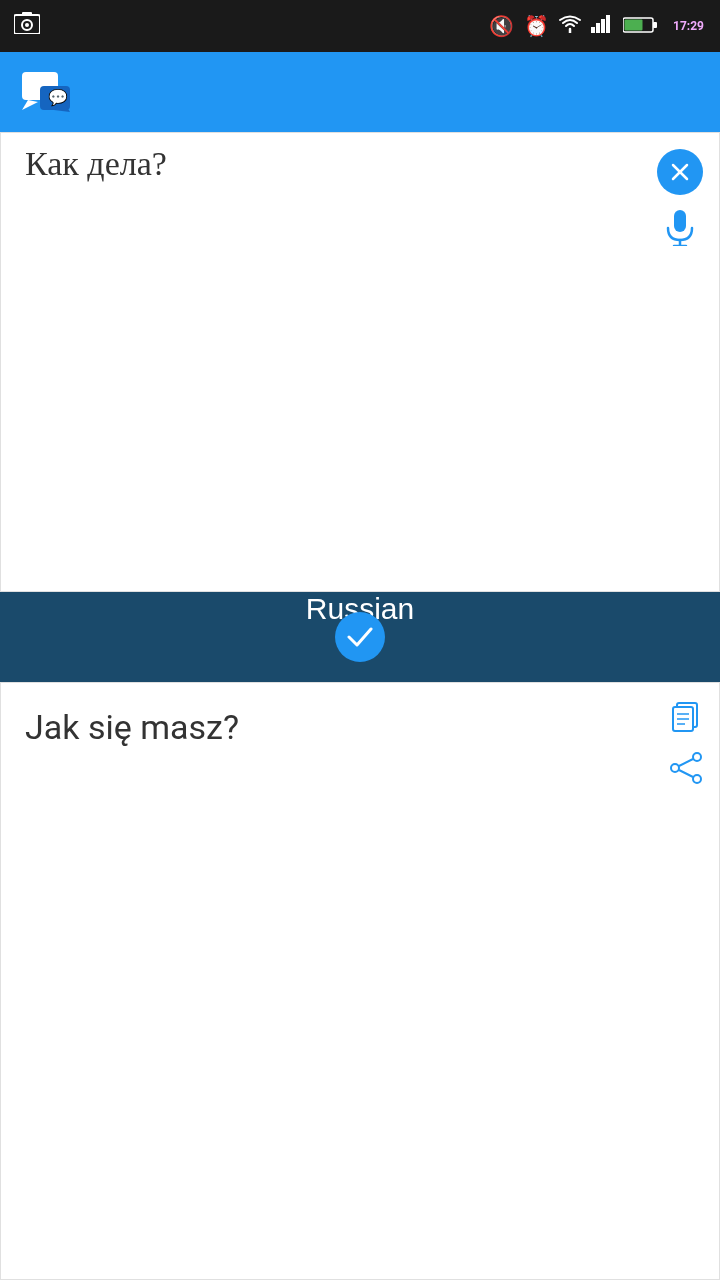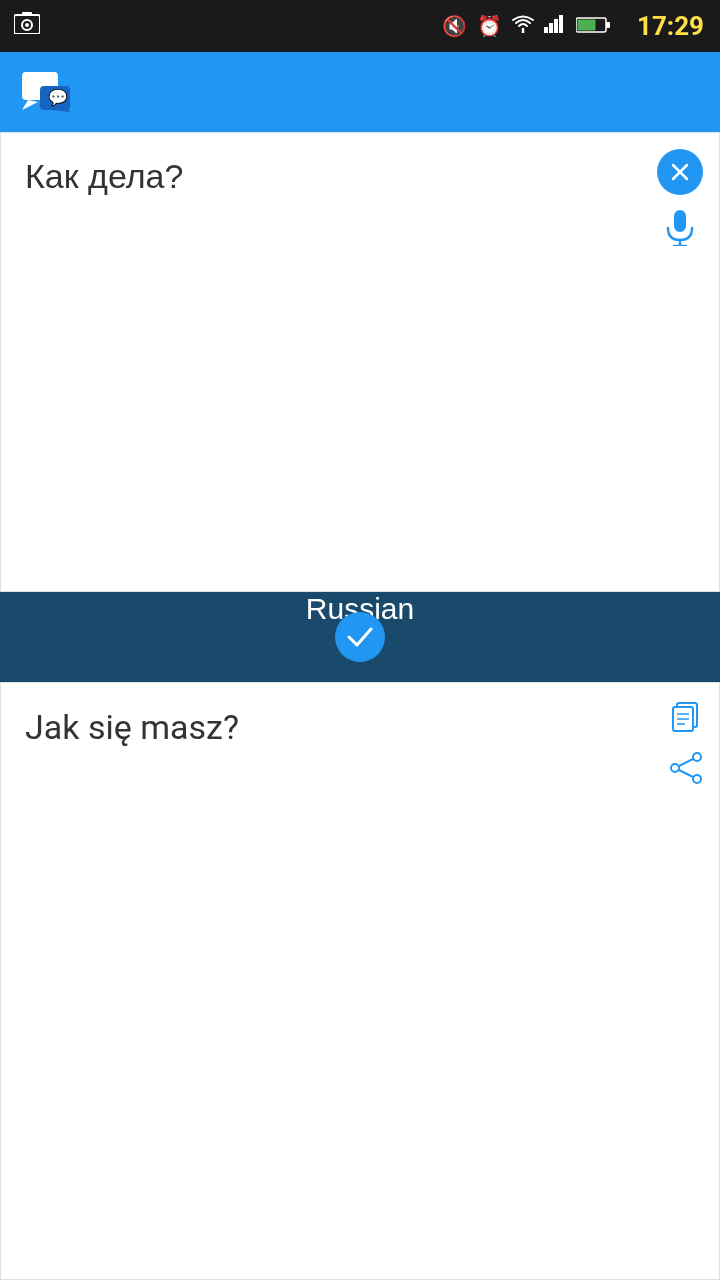--- a/index.html
+++ b/index.html
@@ -19,24 +19,24 @@
       height: 52px;
       background: #1a1a1a;
       display: flex;
       align-items: center;
       justify-content: flex-end;
       padding: 0 16px;
       gap: 10px;
     }
 
     .status-time {
-      color: #fde047;
-      font-size: 26px;
+      color: #f0abfc;
+      font-size: 12px;
       font-weight: bold;
-      margin-left: 15px;
+      margin-left: 4px;
     }
 
     .status-left {
       position: absolute;
       left: 14px;
       top: 12px;
     }
 
     
     #app-bar {
@@ -65,27 +65,27 @@
       width: 720px;
       background: white;
       position: relative;
       height: 460px;
       border: 1px solid #e0e0e0;
     }
 
     #input-text {
       width: 100%;
       height: 100%;
-      padding: 24px 80px 24px 24px;
+      padding: 12px 80px 24px 24px;
       font-size: 34px;
       color: #333;
       border: none;
       outline: none;
       resize: none;
-      font-family: Liberation Sans, sans-serif;
+      font-family: Liberation Serif, serif;
     }
 
     #clear-btn {
       position: absolute;
       top: 16px;
       right: 16px;
       width: 46px;
       height: 46px;
       background: #2196F3;
       border-radius: 50%;

